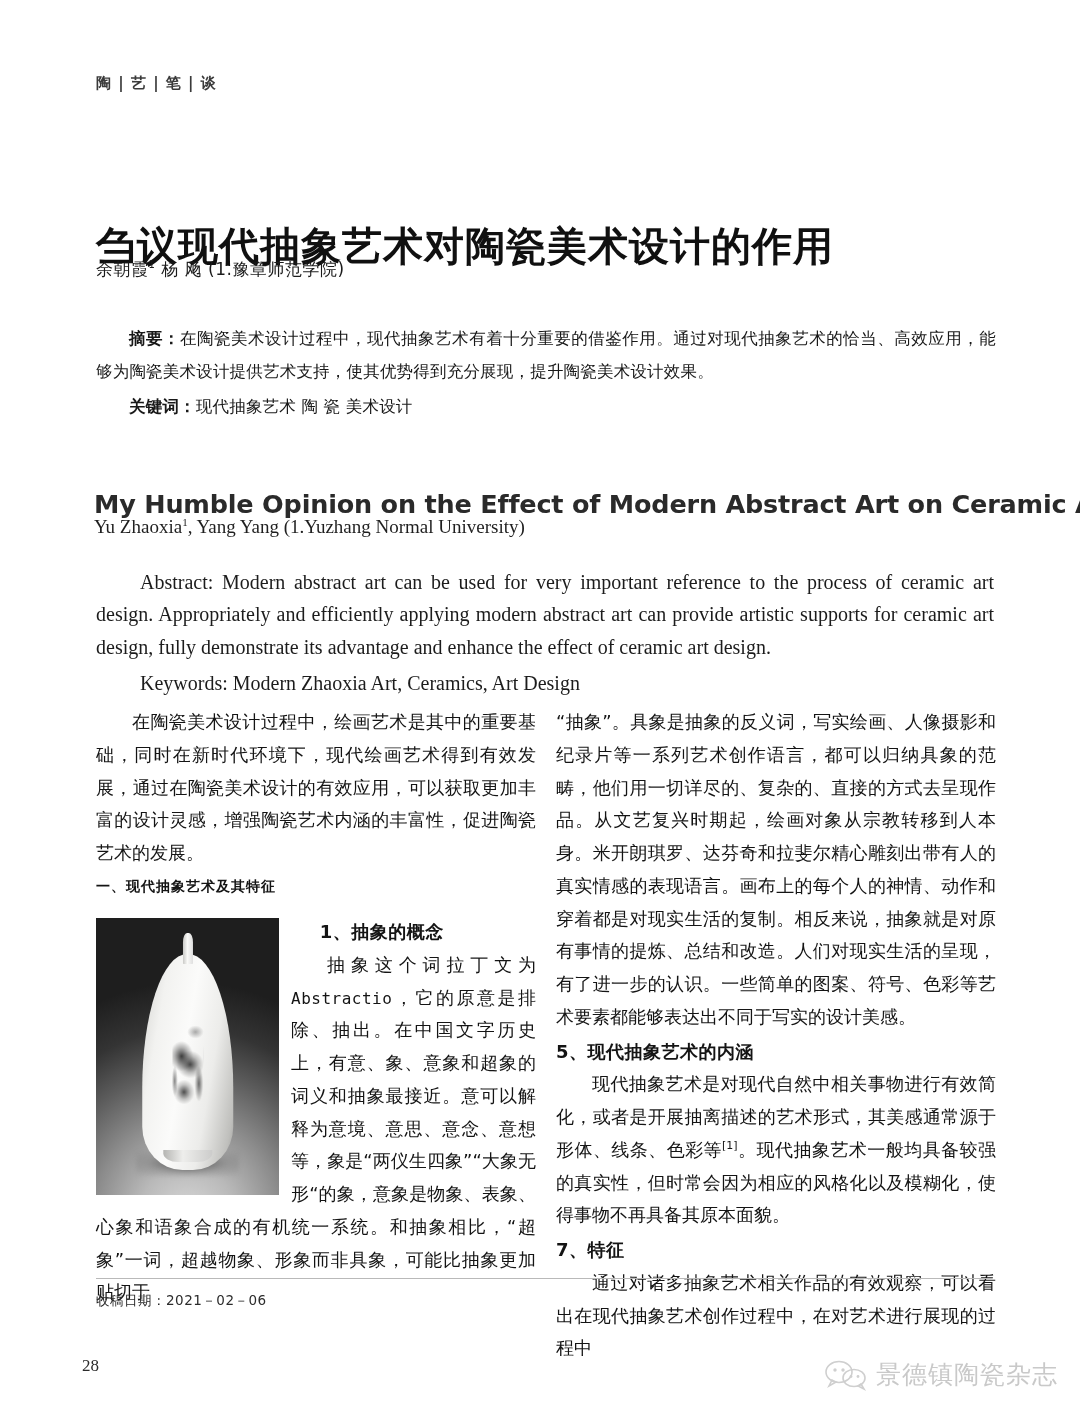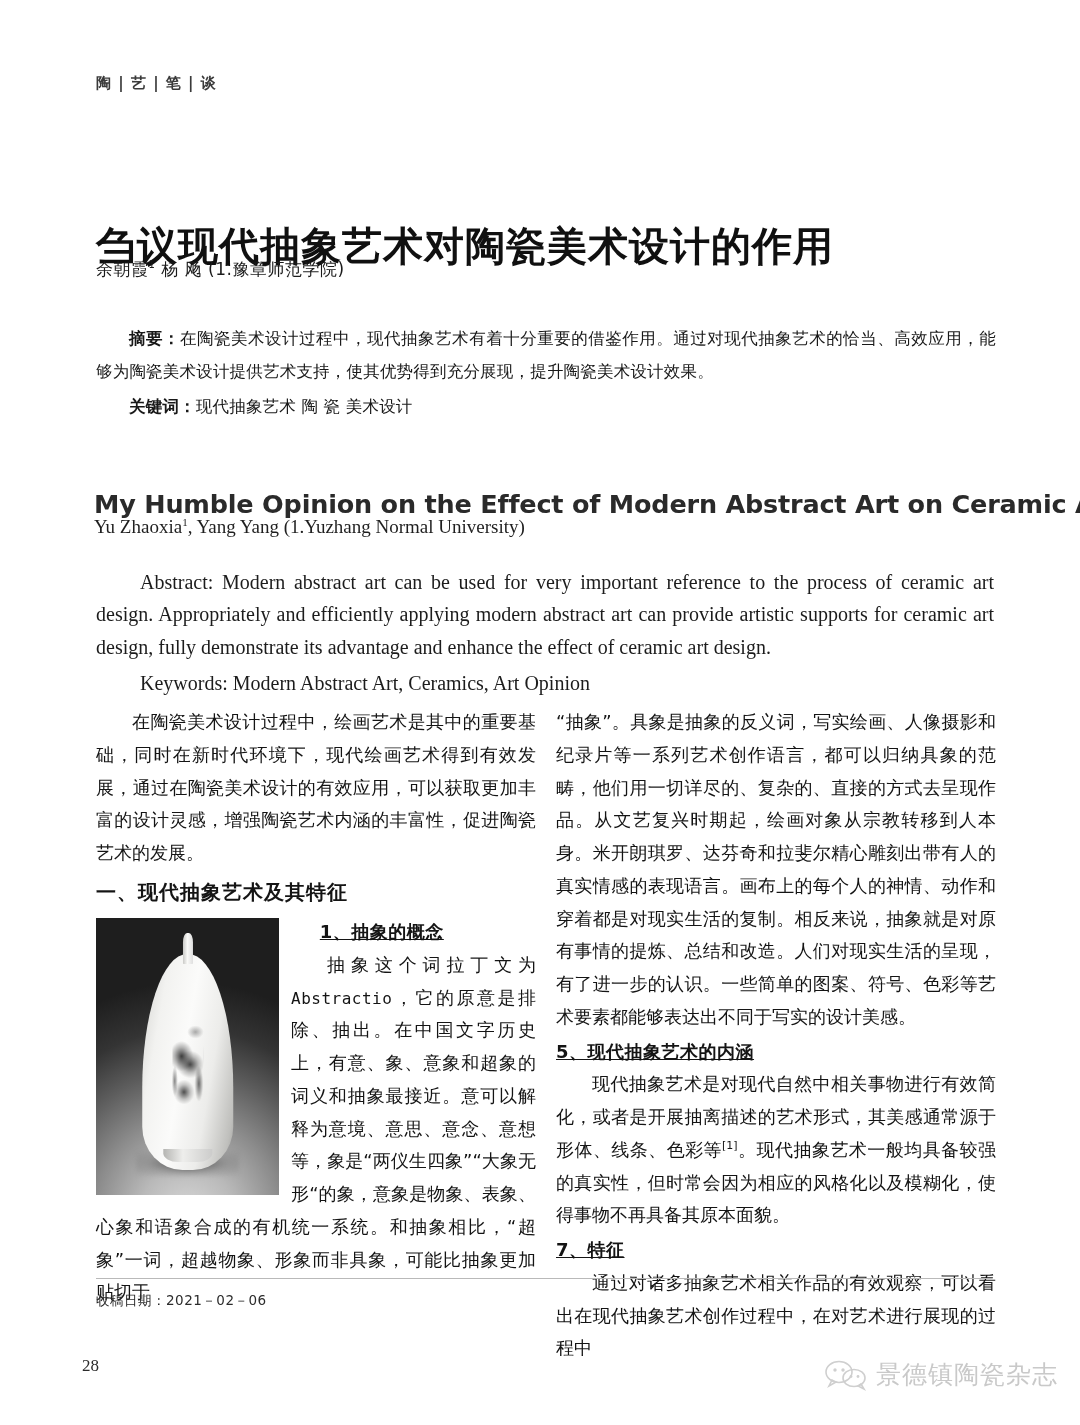--- a/index.html
+++ b/index.html
@@ -123,35 +123,34 @@
     line-height: 1.82;
     color: #141414;
     text-align: justify;
     text-justify: inter-ideograph;
   }
   .col-left  { left: 96px; }
   .col-right { left: 556px; }
 
   .col p { margin: 0; text-indent: 2em; }
   .col h2 {
-    margin: 4px 0 6px 0;
-    font-size: 20px;
+    margin: 4px 0 17px 0;
+    font-size: 14px;
     font-weight: 700;
     font-family: "DejaVu Sans", "Liberation Sans", sans-serif;
     letter-spacing: 1px;
     text-indent: 0;
   }
   .col h3 {
     margin: 2px 0 0 0;
     font-size: 18px;
     font-weight: 700;
     font-family: "DejaVu Sans", "Liberation Sans", sans-serif;
     letter-spacing: 0.5px;
     text-indent: 0;
-    text-decoration: underline;
   }
   .col h3.indent { text-indent: 1.6em; }
   .col sup { font-size: 11px; vertical-align: super; }
   .latin { font-family: "DejaVu Sans Mono", "Liberation Mono", monospace; font-size: 16px; letter-spacing: 0.5px; }
 
   
   .figure {
     float: left;
     width: 183px;
     height: 277px;
@@ -282,21 +281,21 @@
     <p><span class="lead">摘要：</span><span>在陶瓷美术设计过程中，现代抽象艺术有着十分重要的借鉴作用。通过对现代抽象艺术的恰当、高效应用，能够为陶瓷美术设计提供艺术支持，使其优势得到充分展现，提升陶瓷美术设计效果。</span></p>
     <p class="kw"><span class="lead">关键词：</span><span>现代抽象艺术   陶 瓷   美术设计</span></p>
   </div>
 
   <h2 class="title-en">My Humble Opinion on the Effect of Modern Abstract Art on Ceramic Art Design</h2>
 
   <div class="authors-en"><span>Yu Zhaoxia</span><sup>1</sup><span>, Yang Yang (1.Yuzhang Normal University)</span></div>
 
   <div class="abs-en">
     <p class="body"><span>Abstract:</span><span> Modern abstract art can be used for very important reference to the process of ceramic art design. Appropriately and efficiently applying modern abstract art can provide artistic supports for ceramic art design, fully demonstrate its advantage and enhance the effect of ceramic art design.</span></p>
-    <p class="kw"><span>Keywords:</span><span> Modern Abstract Art, Ceramics, Art Opinion</span></p>
+    <p class="kw"><span>Keywords:</span><span> Modern Zhaoxia Art, Ceramics, Art Design</span></p>
   </div>
 
   <div class="col col-left">
     <p>在陶瓷美术设计过程中，绘画艺术是其中的重要基础，同时在新时代环境下，现代绘画艺术得到有效发展，通过在陶瓷美术设计的有效应用，可以获取更加丰富的设计灵感，增强陶瓷艺术内涵的丰富性，促进陶瓷艺术的发展。</p>
     <h2>一、现代抽象艺术及其特征</h2>
 
     <div class="figure">
       <div class="fig-bg"></div>
       <div class="fig-shadow"></div>
       <div class="vase">

